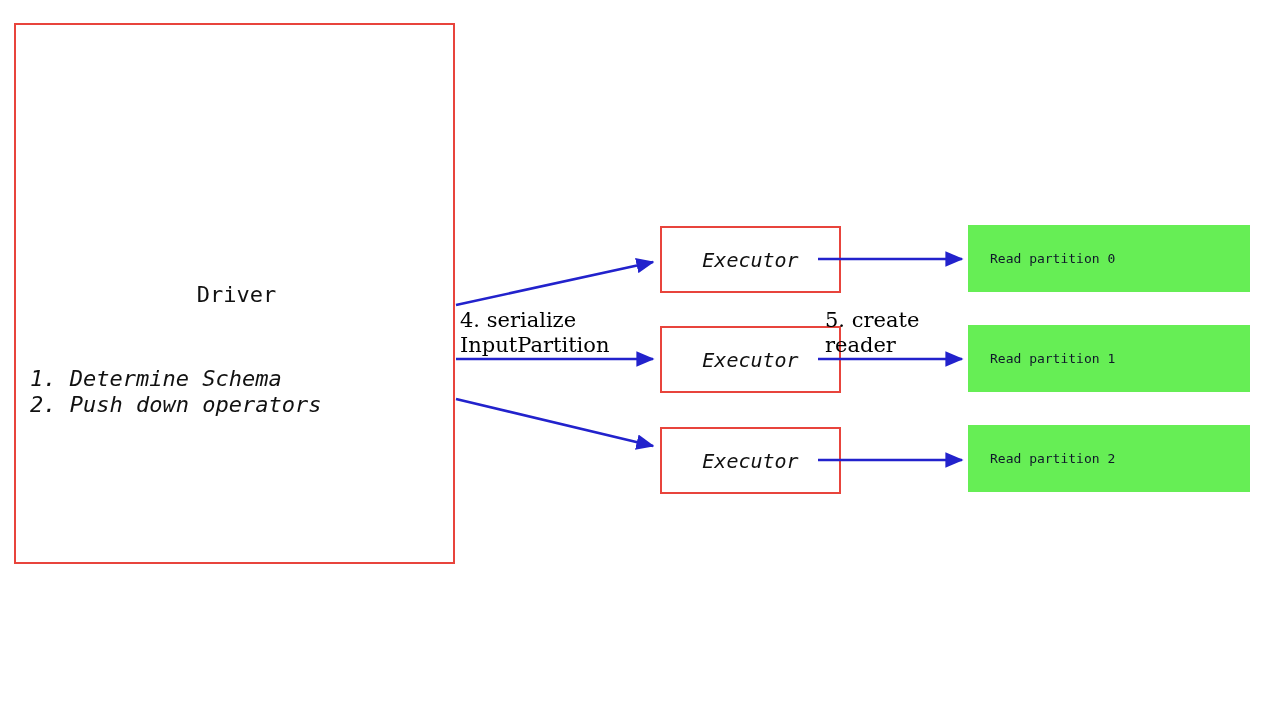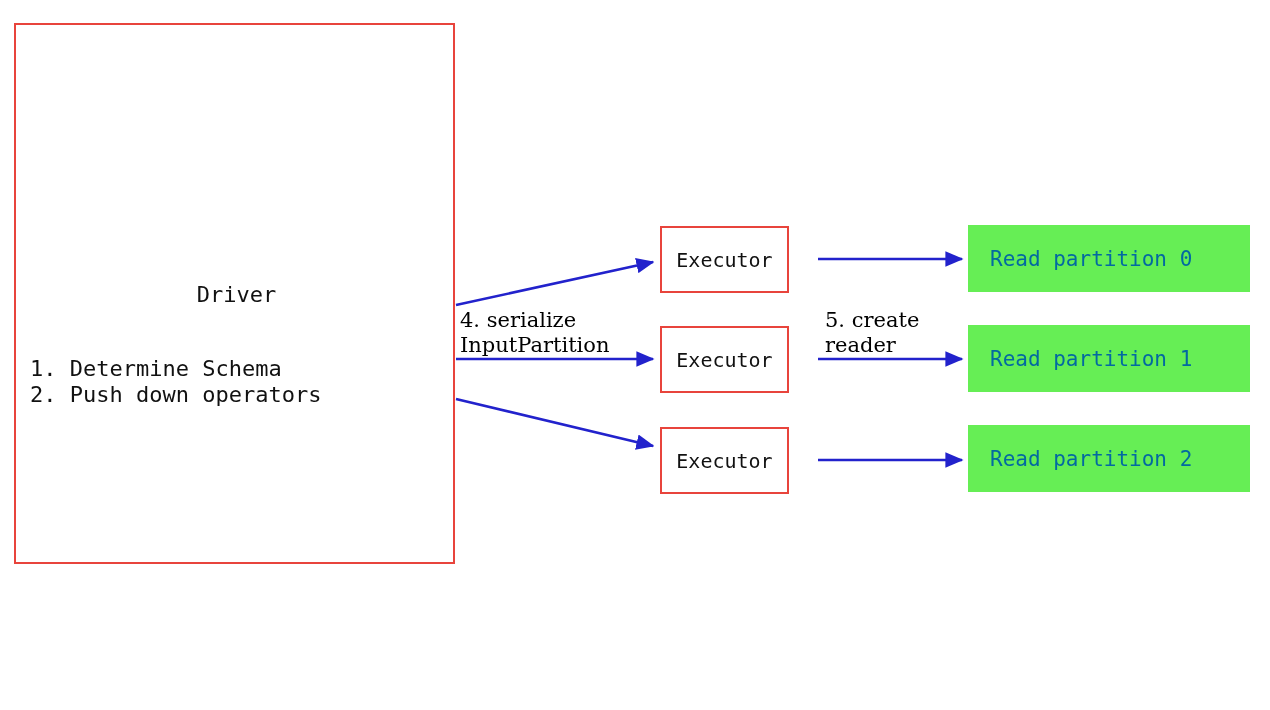--- a/index.html
+++ b/index.html
@@ -37,42 +37,44 @@
     text-align: center;
     font-family: "DejaVu Sans Mono", "Liberation Mono", monospace;
     font-size: 22px;
     color: #111111;
     letter-spacing: 0px;
     white-space: pre;
   }
   .driver-list {
     position: absolute;
     left: 14px;
-    top: 331px;
+    top: 341px;
     width: 420px;
+    font-style: italic;
   }
   .driver-list-item {
     font-family: "DejaVu Sans Mono", "Liberation Mono", monospace;
     font-size: 22px;
     line-height: 26px;
     color: #111111;
     white-space: pre;
   }
 
   
   .executor-box {
     position: absolute;
-    width: 129px;
+    width: 181px;
     height: 67px;
     border: 2px solid #e8443c;
     box-sizing: border-box;
     background: #ffffff;
     display: flex;
     align-items: center;
     justify-content: center;
+    font-style: italic;
   }
   .executor-label {
     font-family: "DejaVu Sans Mono", "Liberation Mono", monospace;
     font-size: 20px;
     color: #111111;
     white-space: pre;
   }
   #exec-0 { left: 660px; top: 226px; }
   #exec-1 { left: 660px; top: 326px; }
   #exec-2 { left: 660px; top: 427px; }
@@ -83,22 +85,22 @@
     width: 282px;
     height: 67px;
     background: #66ee55;
     box-sizing: border-box;
     display: flex;
     align-items: center;
     padding-left: 22px;
   }
   .partition-label {
     font-family: "DejaVu Sans Mono", "Liberation Mono", monospace;
-    font-size: 21px;
-    color: #0369a1;
+    font-size: 13px;
+    color: #0f172a;
     white-space: pre;
   }
   #part-0 { left: 968px; top: 225px; }
   #part-1 { left: 968px; top: 325px; }
   #part-2 { left: 968px; top: 425px; }
 
   
   .arrow-label {
     position: absolute;
     font-family: "DejaVu Serif", "Liberation Serif", serif;

